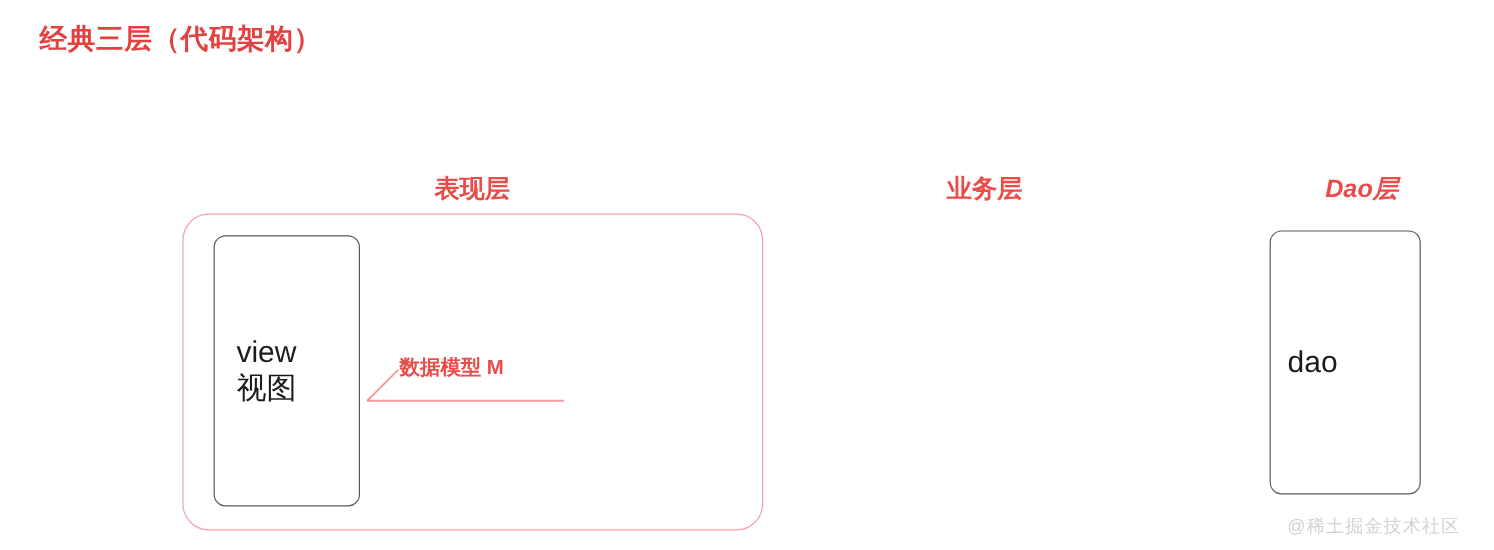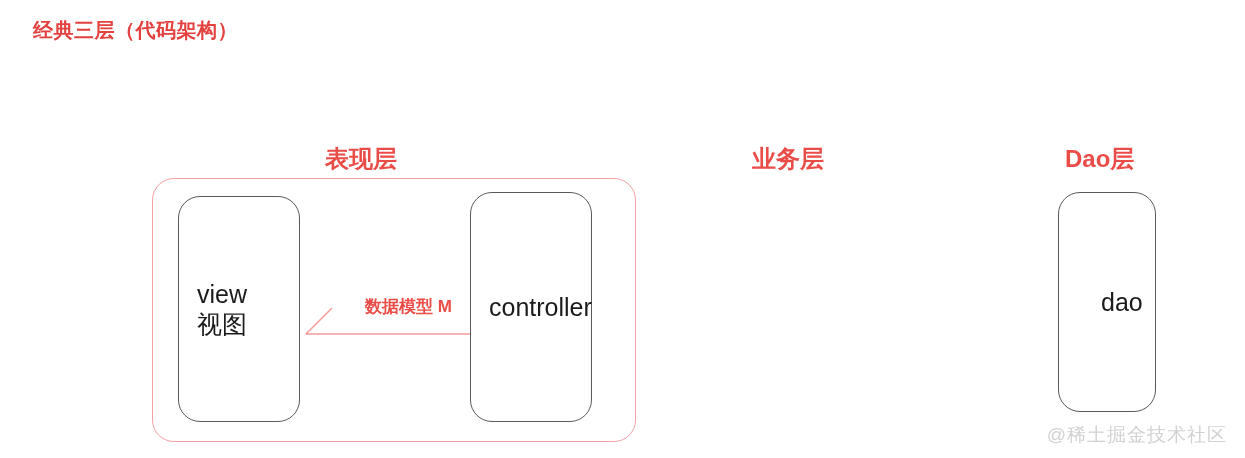--- a/index.html
+++ b/index.html
@@ -14,78 +14,78 @@
     background: #ffffff;
     overflow: hidden;
     font-family: "Liberation Sans", "DejaVu Sans", sans-serif;
   }
 
   
   .page-title {
     position: absolute;
     left: 33px;
     top: 17px;
-    font-size: 20px;
+    font-size: 23px;
     font-weight: 700;
     color: #e2413f;
     letter-spacing: 0.5px;
     white-space: nowrap;
   }
 
   
   .layer-caption {
     position: absolute;
-    font-size: 24px;
+    font-size: 21px;
     font-weight: 700;
     color: #ea4c48;
     white-space: nowrap;
-    text-align: left;
+    text-align: right;
   }
   #caption-presentation { left: 325px; top: 143px; width: 100px; }
   #caption-business     { left: 752px; top: 143px; width: 100px; }
-  #caption-dao          { left: 1065px; top: 143px; width: 100px; }
+  #caption-dao          { left: 1065px; top: 143px; width: 100px; font-style: italic; }
 
   
   .layer-container {
     position: absolute;
     left: 152px;
     top: 178px;
     width: 484px;
     height: 264px;
     border: 1.4px solid #f4a0a6;
     border-radius: 22px;
     box-sizing: border-box;
     background: transparent;
   }
 
   
   .comp-box {
     position: absolute;
     border: 1.3px solid #5a5a5a;
-    border-radius: 22px;
+    border-radius: 10px;
     box-sizing: border-box;
     background: #ffffff;
     display: flex;
     align-items: center;
     justify-content: flex-start;
   }
   .comp-label {
     font-size: 25px;
     color: #1b1b1b;
     line-height: 1.22;
     white-space: nowrap;
     padding-left: 18px;
     font-family: "Liberation Sans", "DejaVu Sans", sans-serif;
   }
   .comp-label .cn { display: block; }
 
   #box-view       { left: 178px; top: 196px; width: 122px; height: 226px; }
   #box-controller { left: 470px; top: 192px; width: 122px; height: 230px; }
   #box-service    { left: 768px; top: 192px; width: 113px; height: 230px; }
-  #box-dao        { left: 1058px; top: 192px; width: 98px; height: 220px; padding-left: 28px; }
+  #box-dao        { left: 1058px; top: 192px; width: 126px; height: 220px; }
 
   
   #box-controller .comp-label { overflow: visible; }
   #box-service .comp-label    { padding-left: 8px; }
   #box-dao .comp-label        { padding-left: 14px; }
 
   
   .arrow-layer {
     position: absolute;
     left: 0;
@@ -95,29 +95,28 @@
     pointer-events: none;
   }
   .arrow-label {
     position: absolute;
     left: 333px;
     top: 295px;
     font-size: 17px;
     font-weight: 700;
     color: #ea4c48;
     white-space: nowrap;
-    margin-left: 32px;
   }
 
   
   .watermark {
     position: absolute;
-    right: 18px;
+    right: 28px;
     bottom: 10px;
-    font-size: 19px;
+    font-size: 15px;
     color: #d2d2d2;
     white-space: nowrap;
     letter-spacing: 1px;
   }
 </style>
 </head>
 <body>
 
 <div id="canvas">
 
@@ -129,23 +128,20 @@
 
   <div class="layer-container"></div>
 
   <div class="comp-box" id="box-view">
     <div class="comp-label">
       <span>view</span>
       <span class="cn">视图</span>
     </div>
   </div>
 
-  <div class="comp-box" id="box-controller">
-    <div class="comp-label">controller</div>
-  </div>
 
 
   <div class="comp-box" id="box-dao">
     <div class="comp-label">dao</div>
   </div>
 
   <svg class="arrow-layer" viewBox="0 0 1245 458" xmlns="http://www.w3.org/2000/svg">
     <line x1="470" y1="334" x2="306" y2="334" stroke="#ea4c48" stroke-width="1.6" stroke-opacity="0.55"></line>
     <line x1="306" y1="334" x2="332" y2="308" stroke="#ea4c48" stroke-width="1.6" stroke-opacity="0.55"></line>
   </svg>

